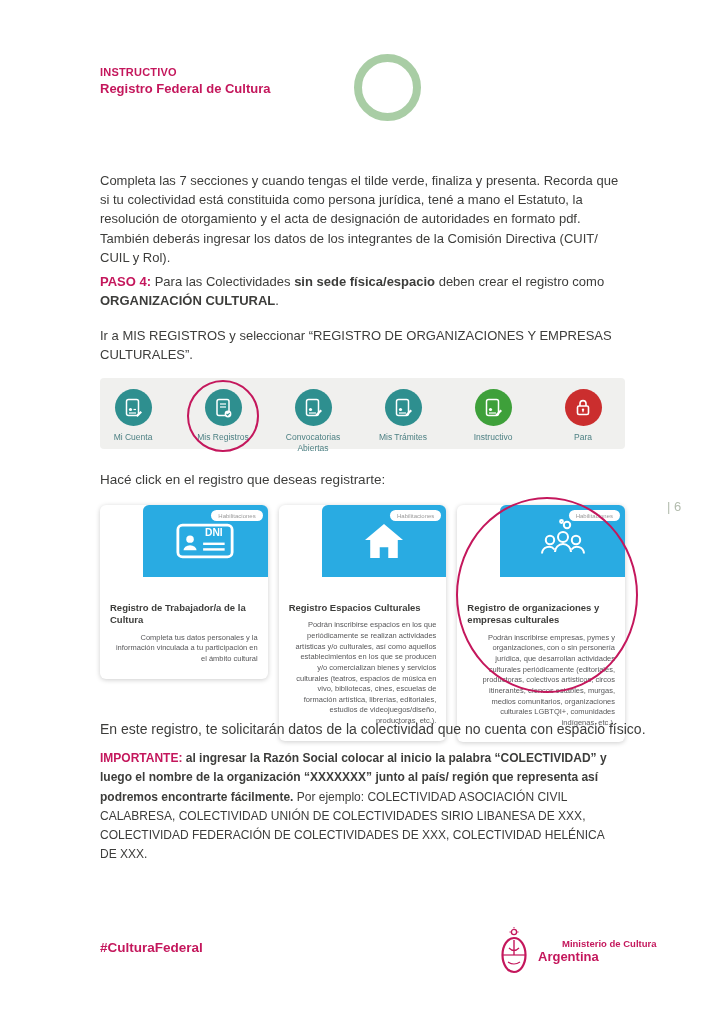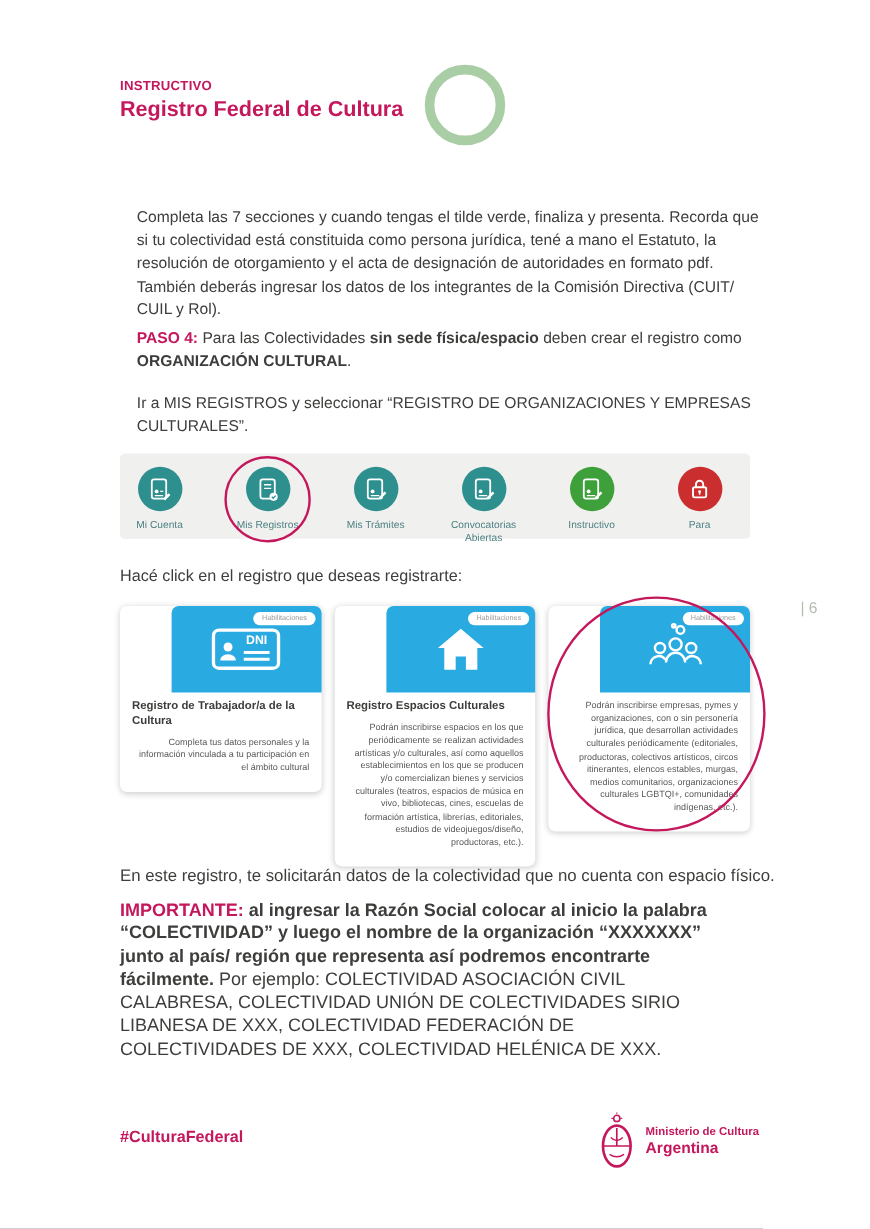--- a/index.html
+++ b/index.html
@@ -8,28 +8,28 @@
     --label:#4e8184; --pagenum:#b3bcae; --ring_green:#a9cda5;
   }
   *{margin:0;padding:0;box-sizing:border-box;}
   html,body{background:#888;}
   body{font-family:"Liberation Sans","DejaVu Sans",sans-serif;}
   .page{position:relative;width:725px;height:1024px;background:#fff;margin:0 auto;overflow:hidden;}
 
   
   .header-left{position:absolute;left:100px;top:66px;color:var(--magenta);}
   .kicker{font-size:11px;font-weight:bold;letter-spacing:.2px;}
-  .doc-subtitle{font-size:18px;font-weight:bold;margin-top:3px;}
+  .doc-subtitle{font-size:13px;font-weight:bold;margin-top:3px;}
   .logo-ring{position:absolute;left:354px;top:54px;width:67px;height:67px;border:8px solid var(--ring_green);border-radius:50%;}
   .header-right{position:absolute;left:437px;top:56px;width:200px;}
   .brand{font-size:24px;font-weight:bold;color:var(--magenta);letter-spacing:-.3px;}
   .brand-tagline{font-size:10.5px;color:var(--magenta);margin-top:5px;line-height:1.35;width:195px;}
 
   
-  .para{position:absolute;left:100px;width:524px;font-size:13px;line-height:19.2px;color:var(--text);margin-left:14px;}
+  .para{position:absolute;left:100px;width:524px;font-size:13px;line-height:19.2px;color:var(--text);}
   .intro{top:171px;}
   .paso4{top:272px;}
   .goto{top:326px;}
   .magenta-label{color:var(--magenta);font-weight:bold;text-align:right;}
   .b{font-weight:bold;}
 
   
   .menu-bar{position:absolute;left:100px;top:378px;width:525px;height:71px;background:var(--bar);border-radius:4px;display:flex;justify-content:flex-start;gap:24px;padding-top:11px;}
   .menu-item{position:relative;width:66px;display:flex;flex-direction:column;align-items:center;cursor:default;}
   .menu-circle{width:37px;height:37px;border-radius:50%;display:flex;align-items:center;justify-content:center;flex:0 0 auto;}
@@ -40,36 +40,36 @@
   .annotate-ring{position:absolute;left:50%;margin-left:-36px;top:-9px;width:72px;height:72px;border:2.5px solid var(--magenta);border-radius:50%;pointer-events:none;z-index:3;}
 
   
   .click-heading{position:absolute;left:100px;top:472px;font-size:13.5px;font-weight:normal;color:var(--text);}
 
   
   .cards{position:absolute;left:100px;top:505px;width:525px;display:flex;gap:11px;align-items:flex-start;}
   .card{flex:1;background:#fff;border-radius:6px;box-shadow:0 1px 5px rgba(0,0,0,.20);min-height:141px;cursor:default;}
   .card-header{position:relative;height:72px;background:var(--cyan);border-radius:6px 6px 0 0;display:flex;align-items:center;justify-content:center;margin-left:43px;}
   .badge{position:absolute;top:5px;right:5px;background:#fff;border-radius:8px;font-size:6px;color:#9a9a9a;padding:2.5px 7px;}
-  .card-body{padding:6px 10px 14px;}
+  .card-body{padding:25px 10px 14px;}
   .card-title{font-size:9.5px;font-weight:bold;color:var(--text);line-height:1.3;margin-bottom:6px;}
   .card-desc{font-size:7.5px;color:var(--muted);line-height:1.42;text-align:right;}
   .card3-ring{position:absolute;left:356px;top:-8px;width:182px;height:196px;border:2.5px solid var(--magenta);border-radius:50%;pointer-events:none;z-index:3;}
 
   .note{position:absolute;left:100px;top:721px;font-size:14px;color:var(--text);}
-  .important{position:absolute;left:100px;top:749px;width:512px;font-size:15px;line-height:19.3px;color:var(--text);}
+  .important{position:absolute;left:100px;top:749px;width:512px;font-size:12px;line-height:19.3px;color:var(--text);}
 
   
   .page-num{position:absolute;left:667px;top:499px;font-size:13px;color:var(--pagenum);}
 
   
   .footer-hashtag{position:absolute;left:100px;top:940px;font-size:13.5px;font-weight:bold;color:var(--magenta);}
   .footer-logo{position:absolute;left:499px;top:926px;display:flex;align-items:center;gap:9px;}
   .ministry-text{color:var(--magenta);line-height:1.15;}
-  .ministry-name{font-size:9.5px;font-weight:bold;}
+  .ministry-name{font-size:9.5px;font-weight:bold;margin-left:24px;}
   .ministry-country{font-size:13px;font-weight:bold;margin-top:1px;}
 </style>
 </head>
 <body>
 
 <div class="page">
 
   <div class="header-left">
     <div class="kicker">INSTRUCTIVO</div>
     <div class="doc-subtitle">Registro Federal de Cultura</div>
@@ -113,33 +113,33 @@
 
     <div class="menu-item">
       <div class="menu-circle teal">
         <svg width="20" height="22" viewBox="0 0 20 22">
             <rect x="3.5" y="2.5" width="12" height="16" rx="2" fill="none" stroke="#fff" stroke-width="1.5"></rect>
             <circle cx="7.5" cy="12.5" r="1.6" fill="#fff"></circle>
             <line x1="6" y1="16" x2="13" y2="16" stroke="#fff" stroke-width="1.2"></line>
             <path d="M12.5 17.5 l5-5 1.5 1.5 -5 5 z" fill="#fff"></path>
           </svg>
       </div>
+      <div class="menu-label">Convocatorias Abiertas</div>
+    </div>
+
+    <div class="menu-item">
+      <div class="menu-circle teal">
+        <svg width="20" height="22" viewBox="0 0 20 22">
+            <rect x="3.5" y="2.5" width="12" height="16" rx="2" fill="none" stroke="#fff" stroke-width="1.5"></rect>
+            <circle cx="7.5" cy="12.5" r="1.6" fill="#fff"></circle>
+            <line x1="6" y1="16" x2="13" y2="16" stroke="#fff" stroke-width="1.2"></line>
+            <path d="M12.5 17.5 l5-5 1.5 1.5 -5 5 z" fill="#fff"></path>
+          </svg>
+      </div>
       <div class="menu-label">Mis Trámites</div>
-    </div>
-
-    <div class="menu-item">
-      <div class="menu-circle teal">
-        <svg width="20" height="22" viewBox="0 0 20 22">
-            <rect x="3.5" y="2.5" width="12" height="16" rx="2" fill="none" stroke="#fff" stroke-width="1.5"></rect>
-            <circle cx="7.5" cy="12.5" r="1.6" fill="#fff"></circle>
-            <line x1="6" y1="16" x2="13" y2="16" stroke="#fff" stroke-width="1.2"></line>
-            <path d="M12.5 17.5 l5-5 1.5 1.5 -5 5 z" fill="#fff"></path>
-          </svg>
-      </div>
-      <div class="menu-label">Convocatorias Abiertas</div>
     </div>
 
     <div class="menu-item">
       <div class="menu-circle green">
         <svg width="20" height="22" viewBox="0 0 20 22">
             <rect x="3.5" y="2.5" width="12" height="16" rx="2" fill="none" stroke="#fff" stroke-width="1.5"></rect>
             <circle cx="7.5" cy="12.5" r="1.6" fill="#fff"></circle>
             <line x1="6" y1="16" x2="13" y2="16" stroke="#fff" stroke-width="1.2"></line>
             <path d="M12.5 17.5 l5-5 1.5 1.5 -5 5 z" fill="#fff"></path>
           </svg>
@@ -204,20 +204,21 @@
             <circle cx="25.5" cy="3.5" r="1.4"></circle>
           <circle cx="27" cy="19" r="5"></circle>
             <path d="M19 34 a8 8 0 0 1 16 0"></path>
           <circle cx="14" cy="22" r="4.2"></circle>
             <path d="M6 35.5 a7 7 0 0 1 12.5-4"></path>
           <circle cx="40" cy="22" r="4.2"></circle>
             <path d="M35.5 31.5 a7 7 0 0 1 12.5 4"></path>
         </svg>
       </div>
       <div class="card-body">
+        <div class="card-title">Registro de organizaciones y empresas culturales</div>
         <div class="card-desc">Podrán inscribirse empresas, pymes y organizaciones, con o sin personería jurídica, que desarrollan actividades culturales periódicamente (editoriales, productoras, colectivos artísticos, circos itinerantes, elencos estables, murgas, medios comunitarios, organizaciones culturales LGBTQI+, comunidades indígenas, etc.).</div>
       </div>
     </div>
 
     <div class="card3-ring"></div>
   </div>
 
   <div class="note">En este registro, te solicitarán datos de la colectividad que no cuenta con espacio físico.</div>
 
   <p class="important"><span class="magenta-label">IMPORTANTE:</span><span class="b"> al ingresar la Razón Social colocar al inicio la palabra “COLECTIVIDAD” y luego el nombre de la organización “XXXXXXX” junto al país/ región que representa así podremos encontrarte fácilmente.</span><span> Por ejemplo: COLECTIVIDAD ASOCIACIÓN CIVIL CALABRESA, COLECTIVIDAD UNIÓN DE COLECTIVIDADES SIRIO LIBANESA DE XXX, COLECTIVIDAD FEDERACIÓN DE COLECTIVIDADES DE XXX, COLECTIVIDAD HELÉNICA DE XXX.</span></p>

